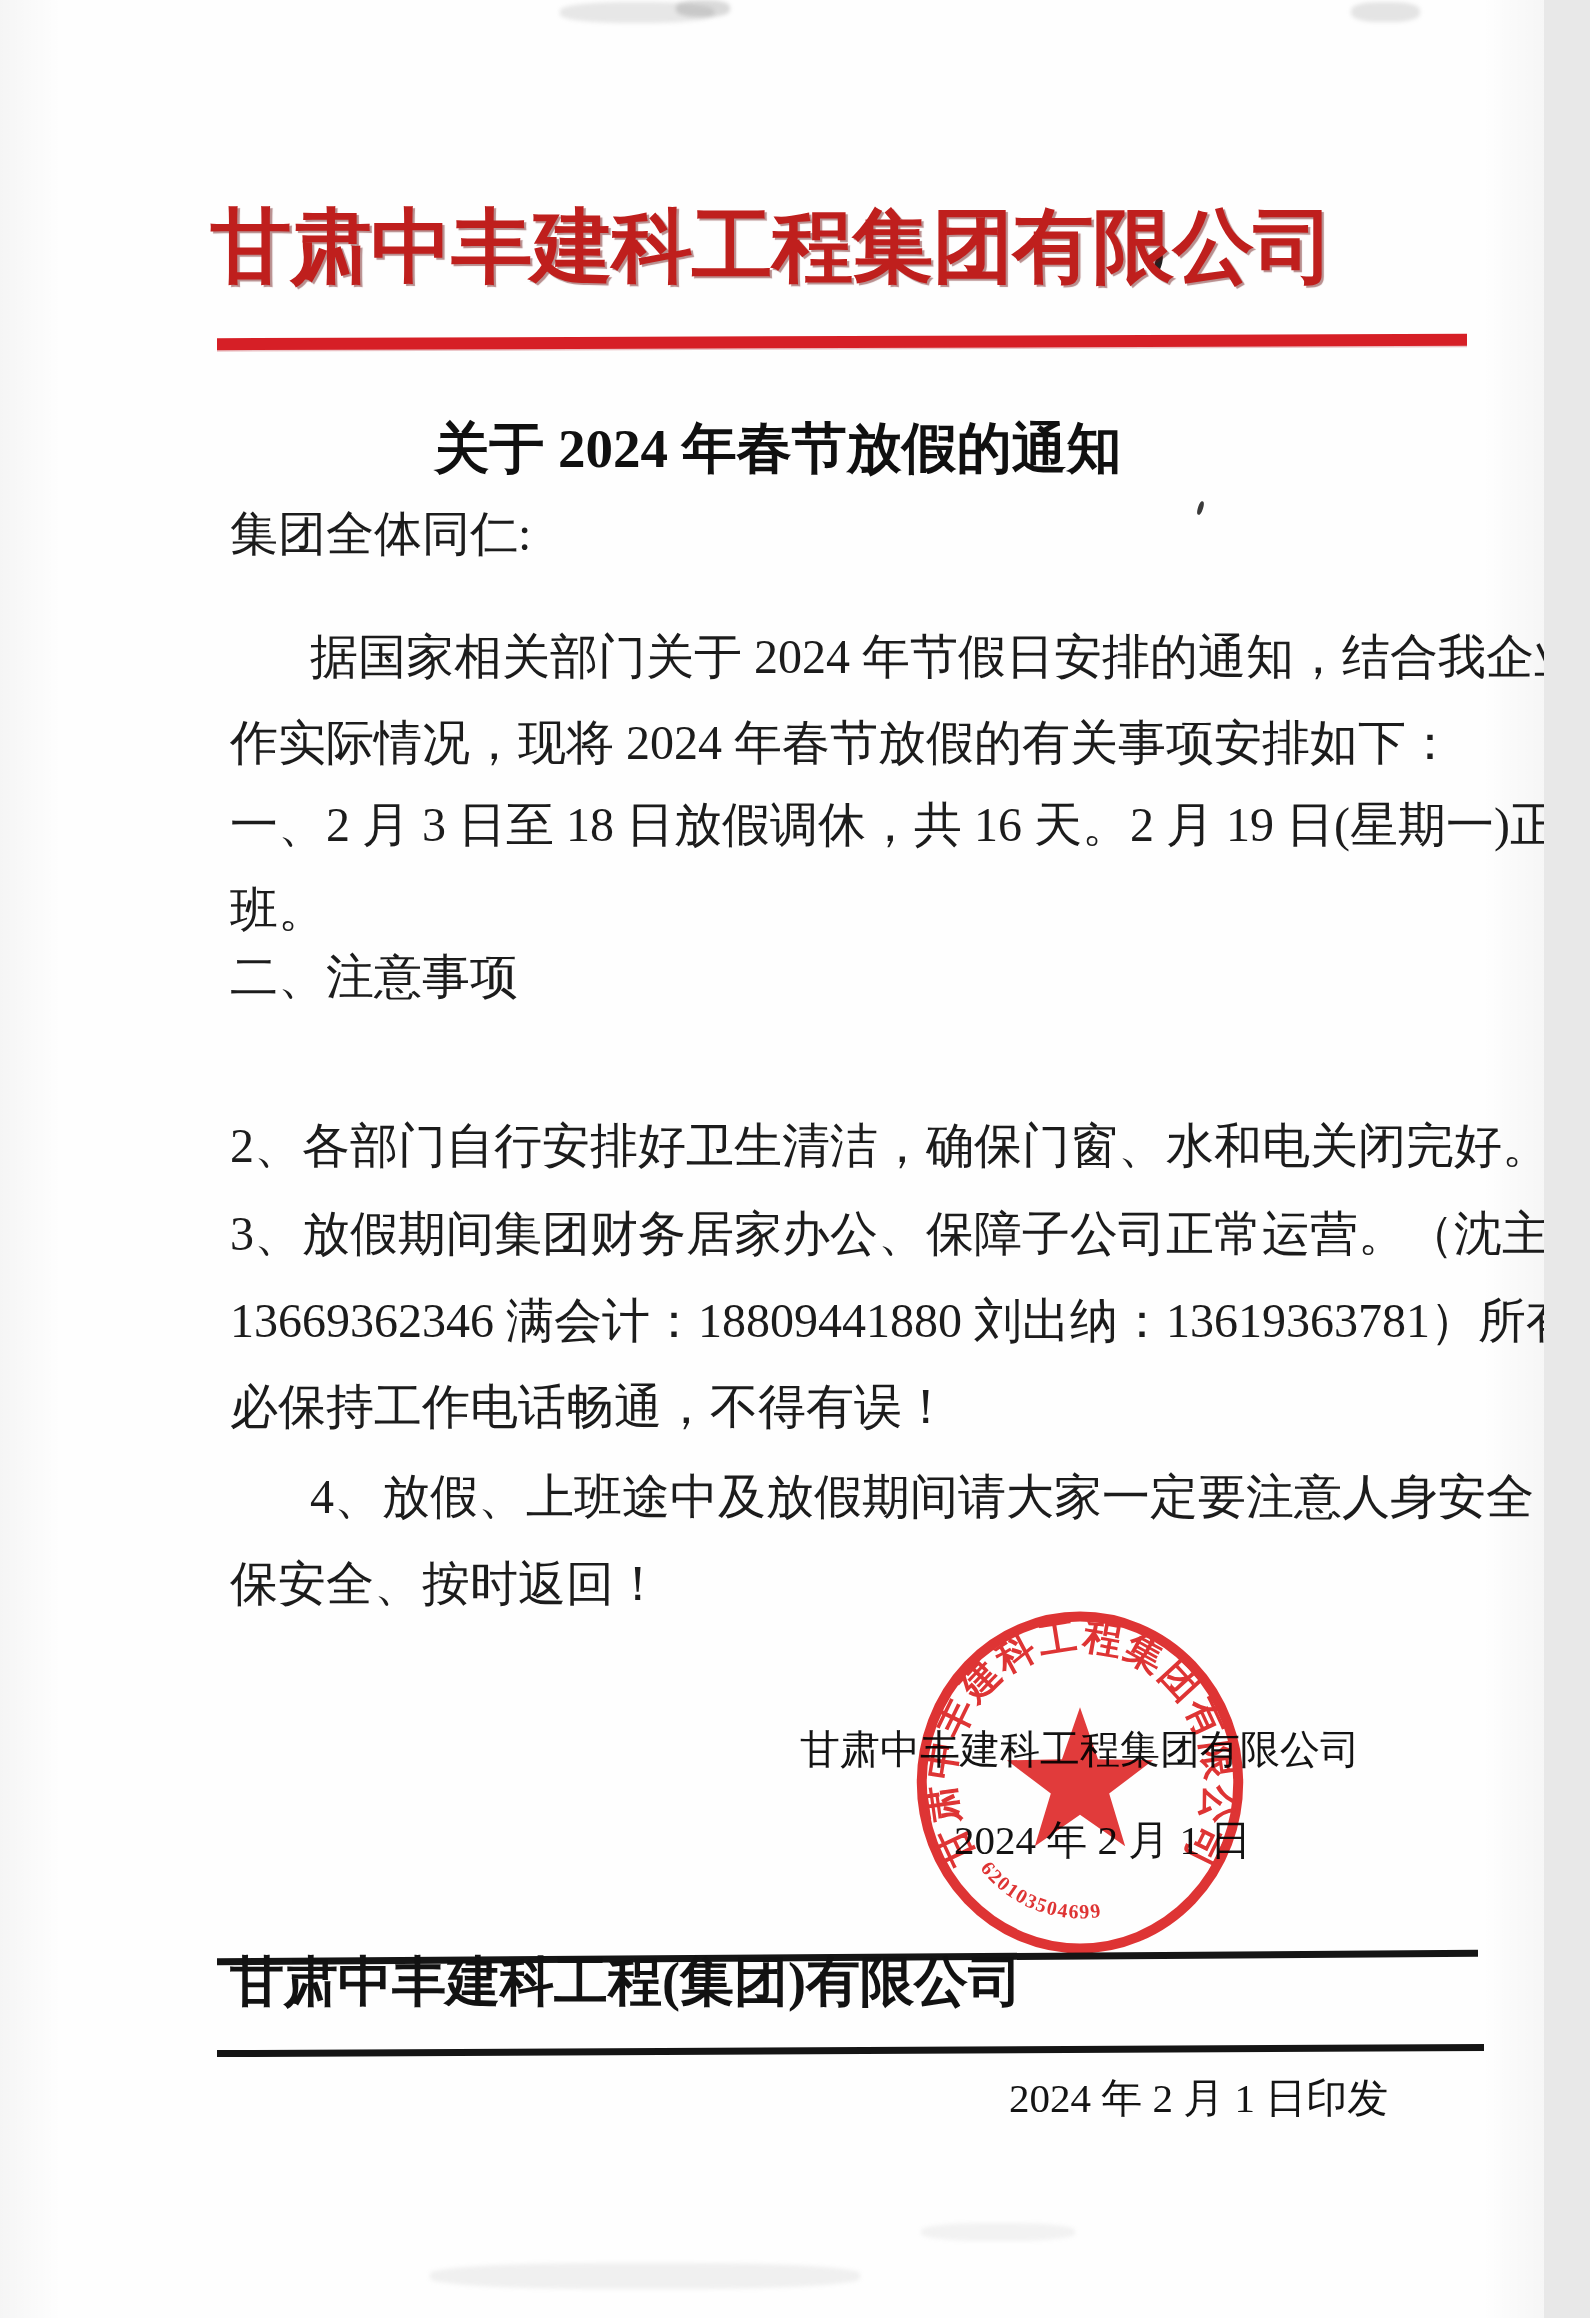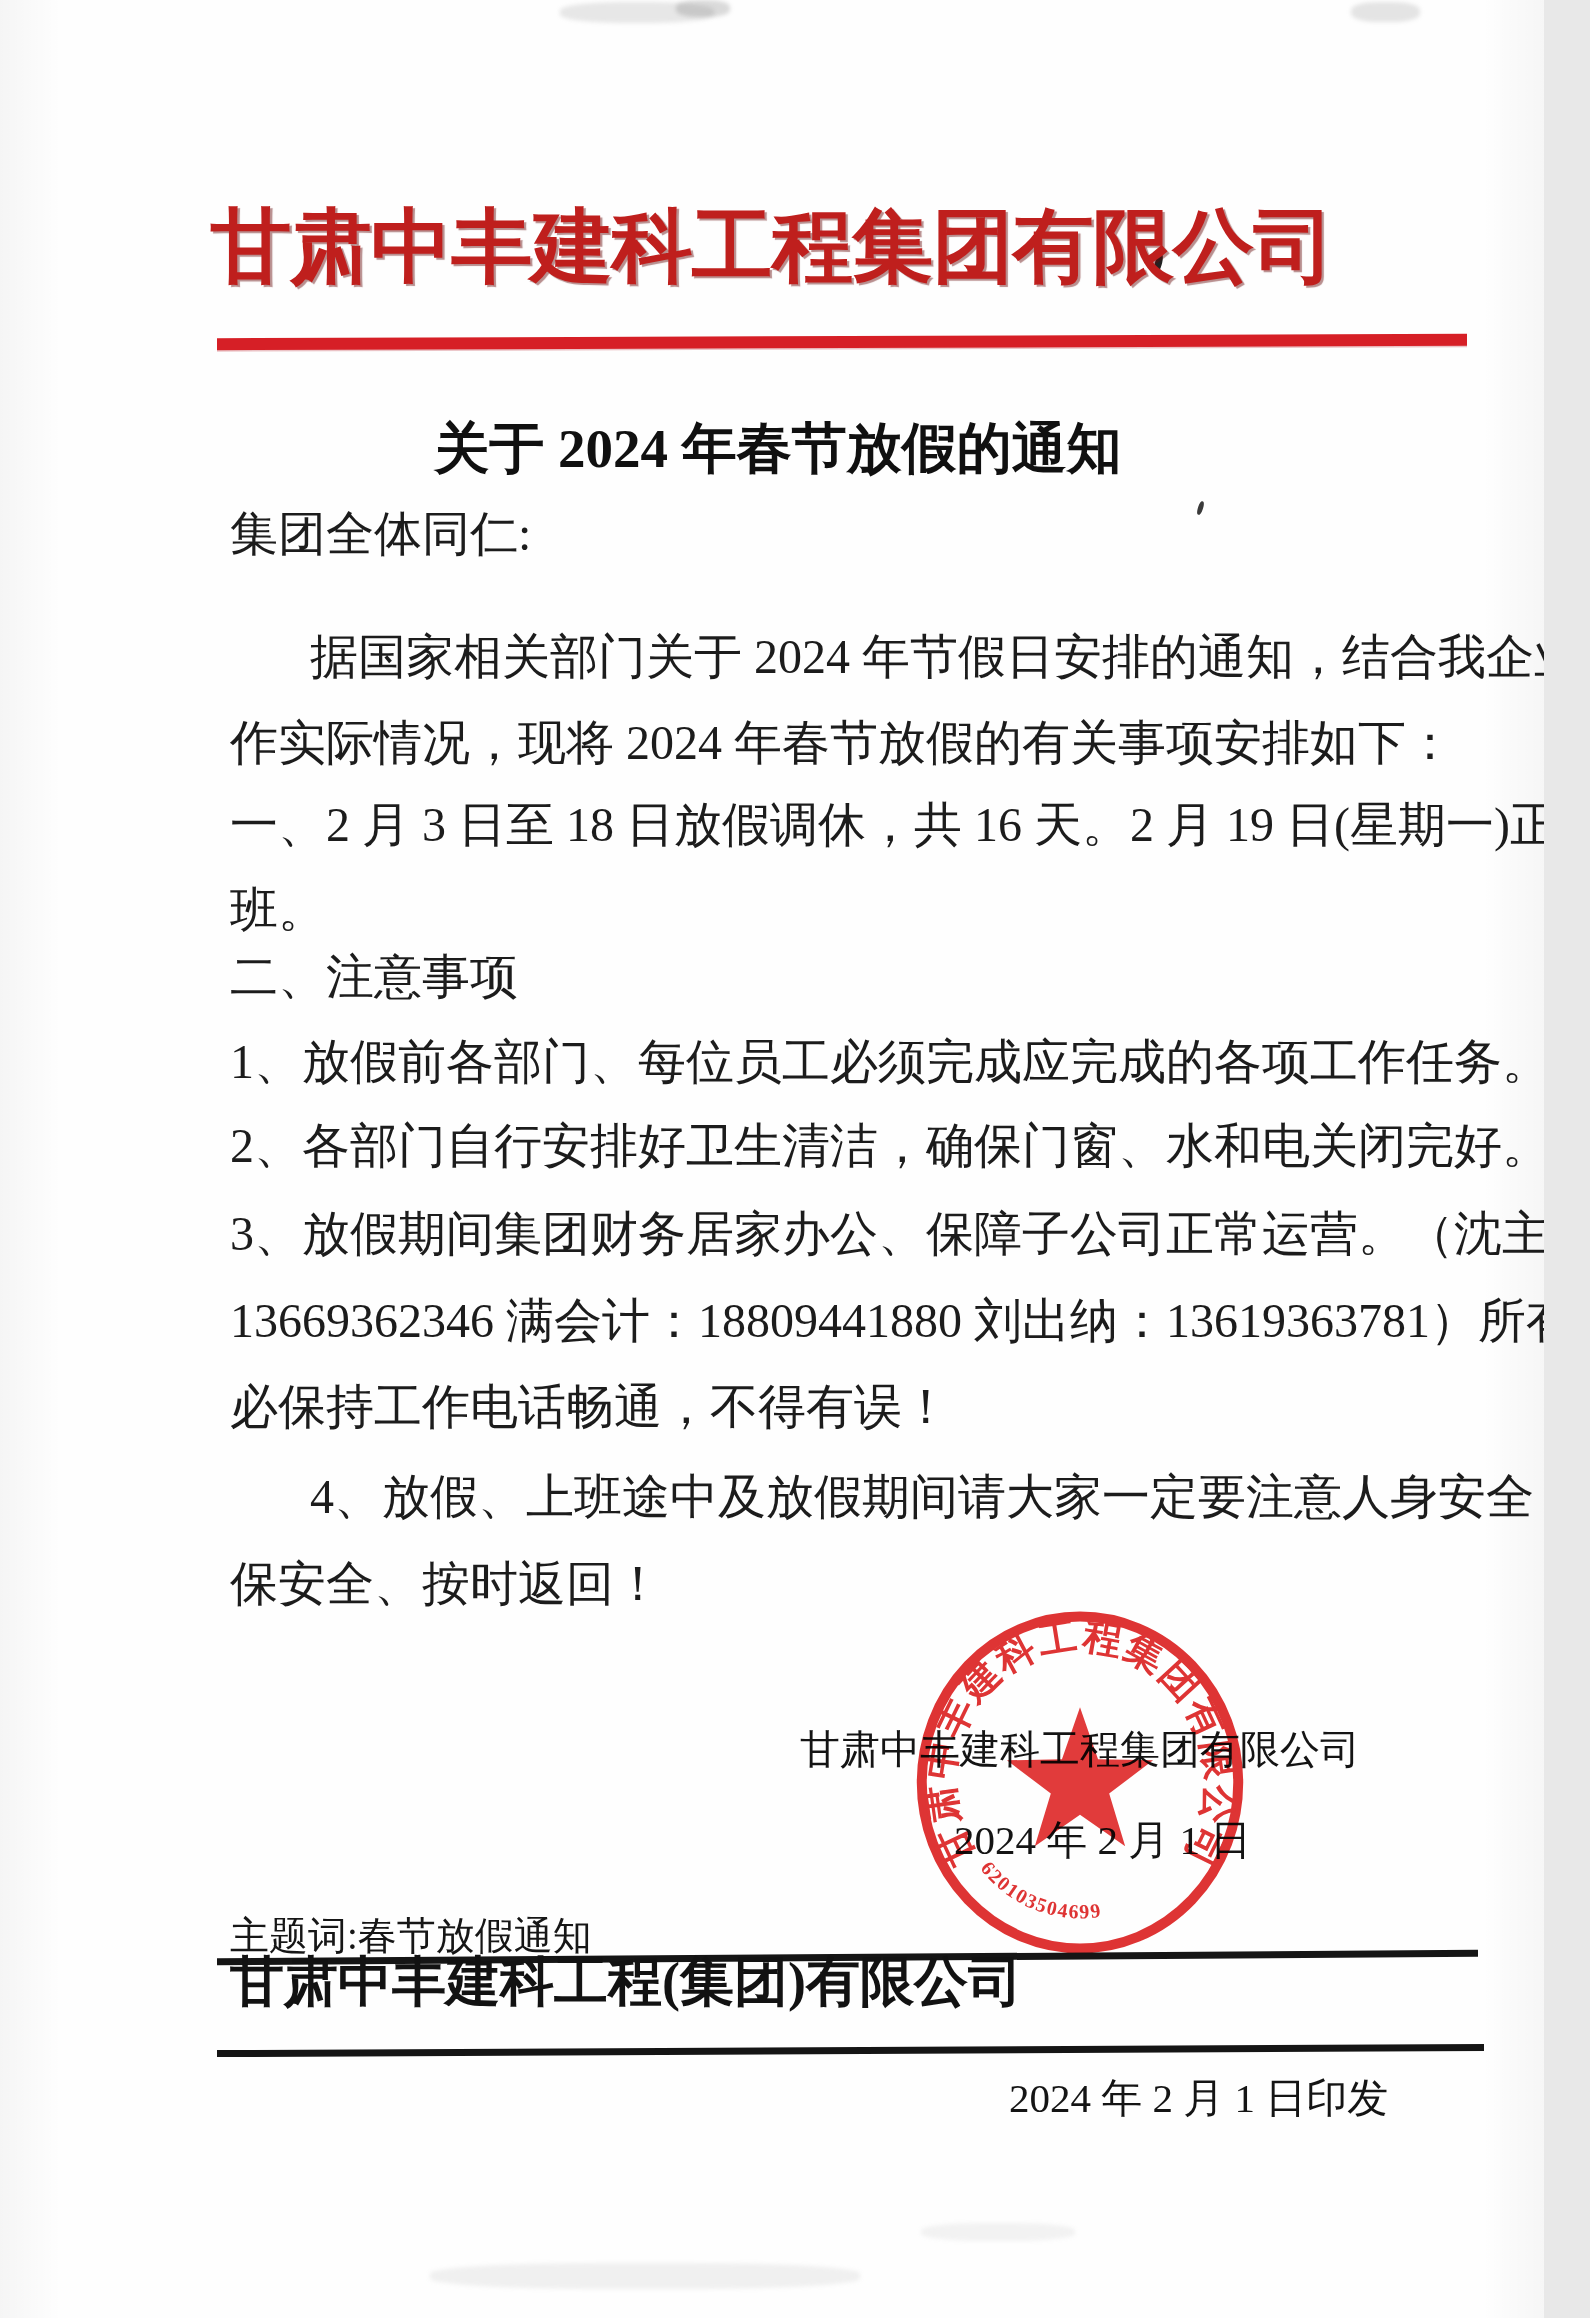--- a/index.html
+++ b/index.html
@@ -114,21 +114,20 @@
 
   <div class="notice-title">关于 2024 年春节放假的通知</div>
 
   <div class="body-lines">
       <div class="body-line" style="top: 507px;">集团全体同仁:</div>
       <div class="body-line indent" style="top: 630px;">据国家相关部门关于 2024 年节假日安排的通知，结合我企业工</div>
       <div class="body-line" style="top: 716px;">作实际情况，现将 2024 年春节放假的有关事项安排如下：</div>
       <div class="body-line" style="top: 798px;">一、2 月 3 日至 18 日放假调休，共 16 天。2 月 19 日(星期一)正常上</div>
       <div class="body-line" style="top: 883px;">班。</div>
       <div class="body-line" style="top: 950px;">二、注意事项</div>
-      <div class="body-line" style="top: 1035px;">1、放假前各部门、每位员工必须完成应完成的各项工作任务。</div>
       <div class="body-line" style="top: 1119px;">2、各部门自行安排好卫生清洁，确保门窗、水和电关闭完好。</div>
       <div class="body-line" style="top: 1207px;">3、放假期间集团财务居家办公、保障子公司正常运营。（沈主管：</div>
       <div class="body-line" style="top: 1294px;">13669362346 满会计：18809441880 刘出纳：13619363781）所有人务</div>
       <div class="body-line" style="top: 1380px;">必保持工作电话畅通，不得有误！</div>
       <div class="body-line indent" style="top: 1470px;">4、放假、上班途中及放假期间请大家一定要注意人身安全，确</div>
       <div class="body-line" style="top: 1557px;">保安全、按时返回！</div>
     </div>
 
   <div class="sig-company">甘肃中丰建科工程集团有限公司</div>
   <div class="sig-date">2024 年 2 月 1 日</div>
@@ -141,20 +140,19 @@
     </defs>
     <text font-size="50" font-weight="bold" fill="#dd2424" letter-spacing="3" font-family="Liberation Serif, DejaVu Serif, serif">
       <textPath href="#arcTop">甘肃中丰建科工程集团有限公司</textPath>
     </text>
     <text font-size="26" font-weight="bold" fill="#dd2424" letter-spacing="2" font-family="Liberation Serif, DejaVu Serif, serif">
       <textPath href="#arcBottom" startOffset="8%">620103504699</textPath>
     </text>
     <polygon fill="#e02c2c" points="220,137 196.5,204.6 124.9,206.1 182,249.4 161.2,317.9 220,277 278.8,317.9 258,249.4 315.1,206.1 243.5,204.6"></polygon>
   </svg>
 
-  <div class="subject-line">主题词:春节放假通知</div>
   <div class="divider divider-1"></div>
   <div class="footer-issuer">甘肃中丰建科工程(集团)有限公司</div>
   <div class="divider divider-2"></div>
   <div class="footer-print-date">2024 年 2 月 1 日印发</div>
 
 </div>
 
 
 </body></html>

